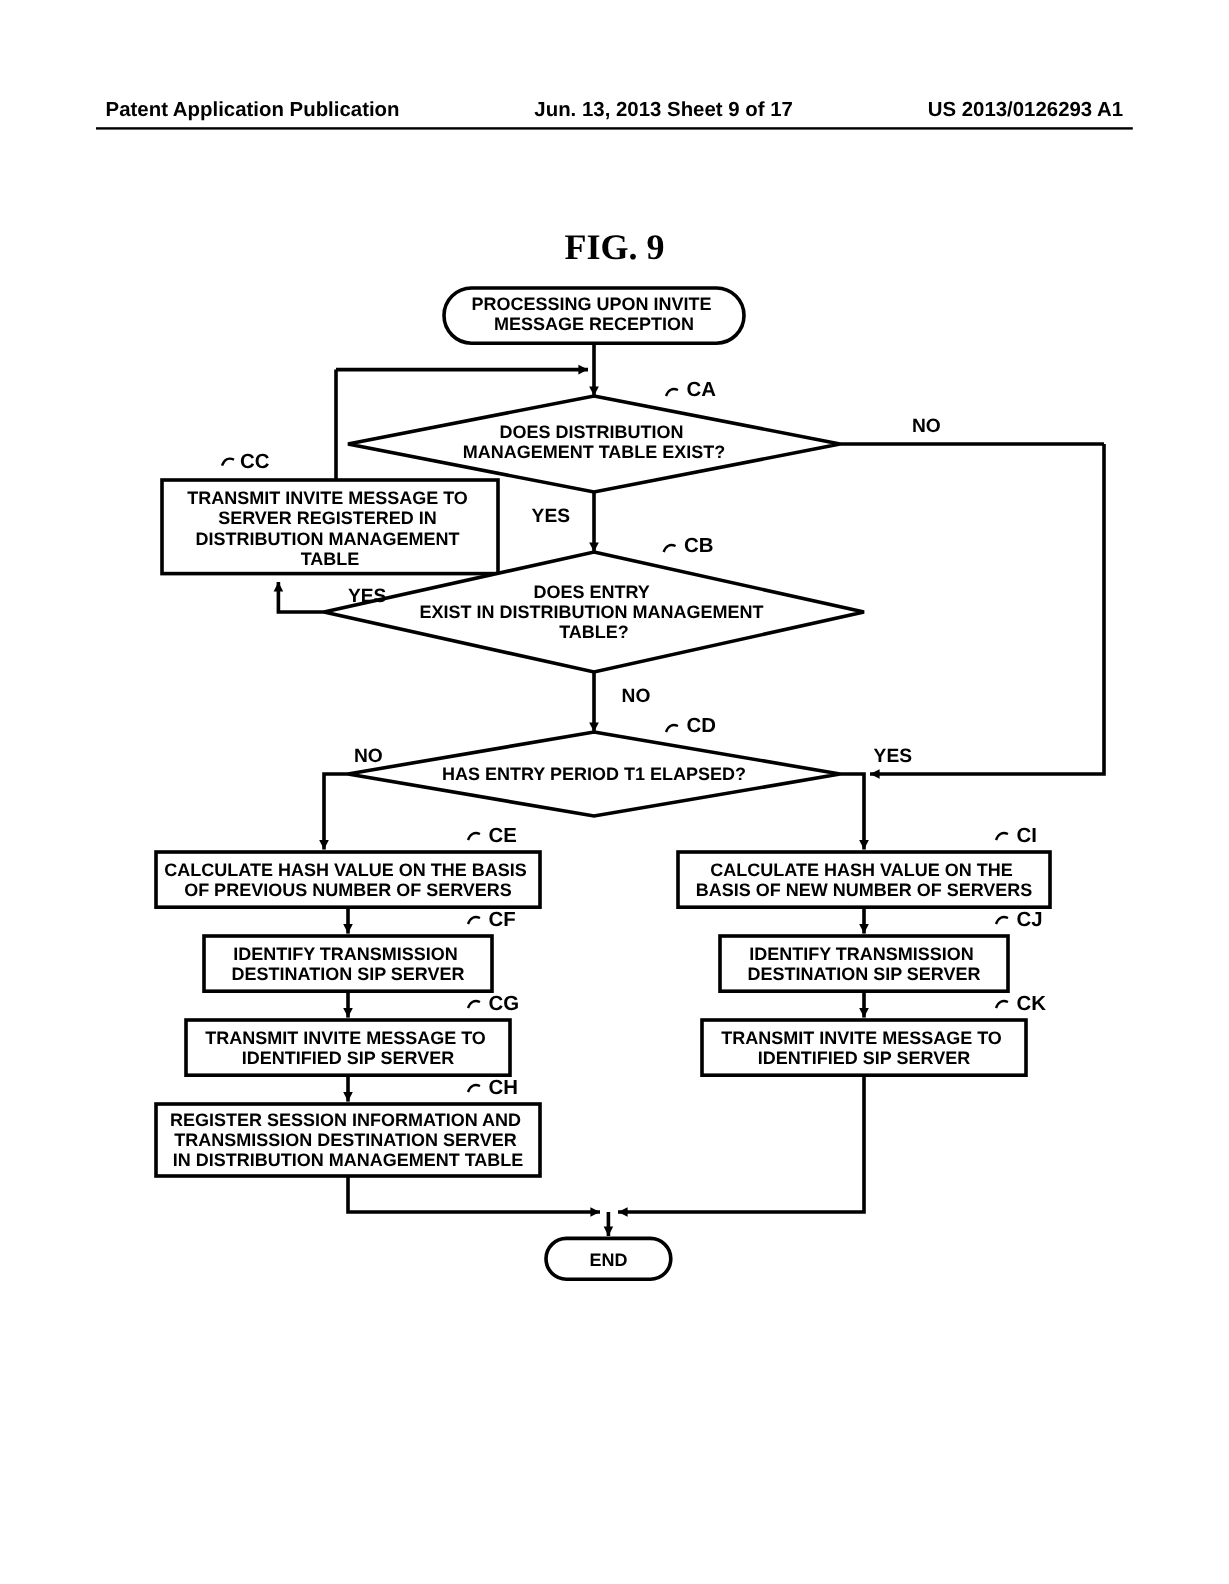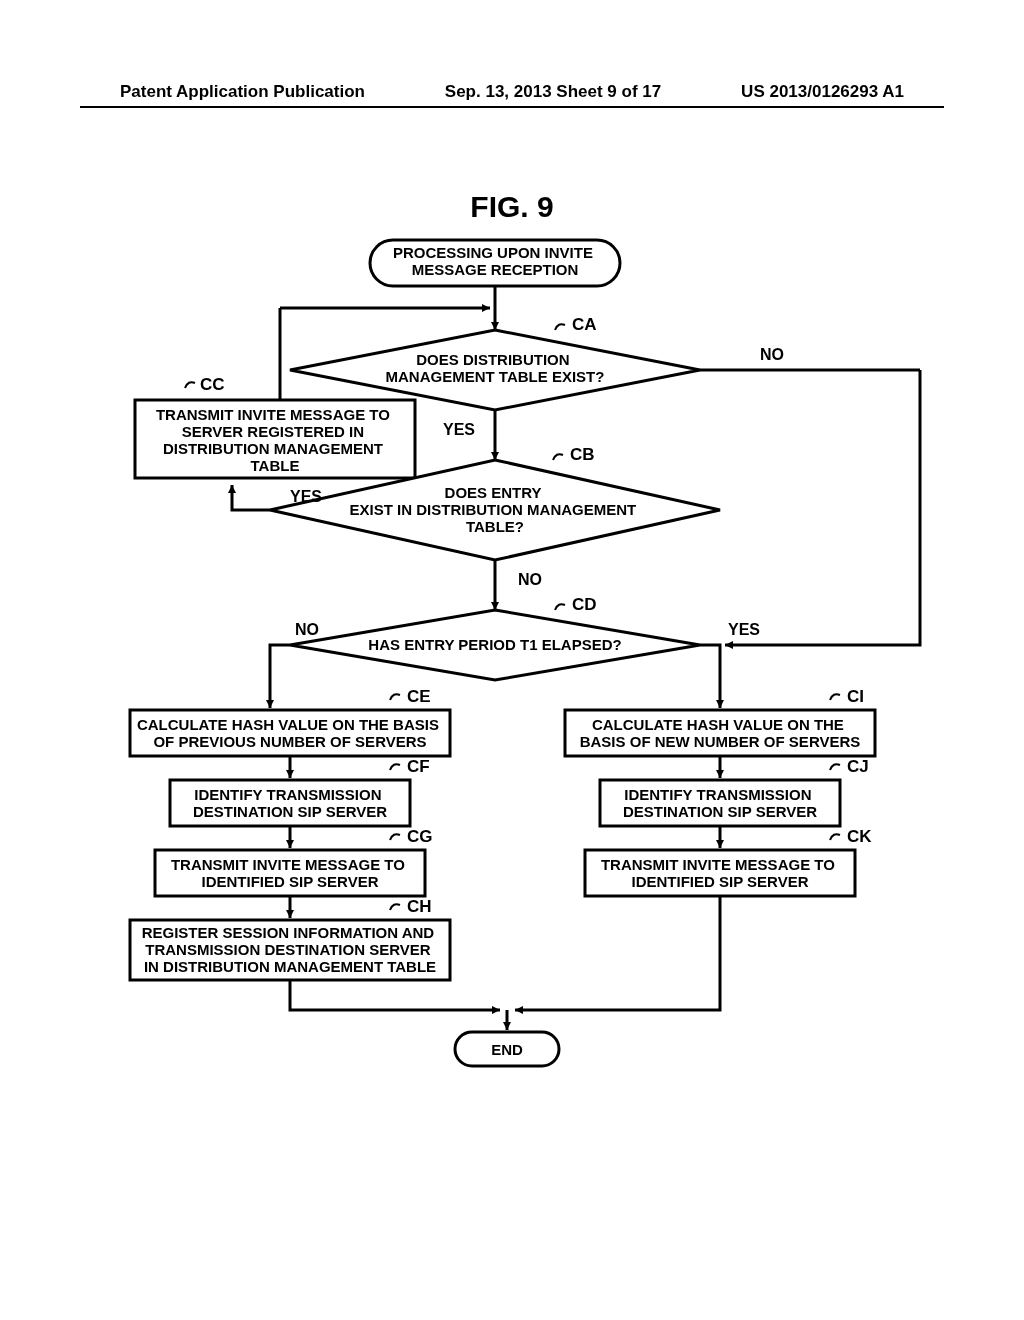--- a/index.html
+++ b/index.html
@@ -13,21 +13,21 @@
     width: 1024px;
     height: 1320px;
     position: relative;
     background: #fff;
   }
   .header {
     position: absolute;
     top: 82px;
     left: 0;
     right: 0;
-    padding: 0 120px;
+    padding: 0 88px;
     display: flex;
     justify-content: space-between;
     font-size: 17px;
     font-weight: bold;
   }
   .hr {
     position: absolute;
     top: 106px;
     left: 80px;
     right: 80px;
@@ -35,20 +35,21 @@
     border-top: 2px solid #000;
   }
   .fig-title {
     position: absolute;
     top: 190px;
     left: 0;
     right: 0;
     text-align: center;
     font-size: 30px;
     font-weight: bold;
+    font-family: Liberation Serif, serif;
   }
   svg { display: block; }
   .node-text {
     font-family: Arial, Helvetica, sans-serif;
     font-size: 15px;
     font-weight: 600;
     fill: #000;
   }
   .edge-label {
     font-family: Arial, Helvetica, sans-serif;
@@ -63,21 +64,21 @@
     fill: #000;
   }
 </style>
 </head>
 <body>
 
 <div class="page">
 
   <div class="header">
     <span>Patent Application Publication</span>
-    <span>Sep. 13, 2013  Sheet 9 of 17</span>
+    <span>Jun. 13, 2013  Sheet 9 of 17</span>
     <span>US 2013/0126293 A1</span>
   </div>
   <div class="hr"></div>
 
   <div class="fig-title">FIG. 9</div>
 
   <svg width="1024" height="1080" viewBox="0 0 1024 1080" style="position:absolute; top:230px; left:0;">
     <defs>
       <marker id="arrow" markerWidth="12" markerHeight="12" refX="9" refY="5" orient="auto" markerUnits="userSpaceOnUse">
         <path d="M1,1 L9,5 L1,9 Z" fill="#000"></path>

